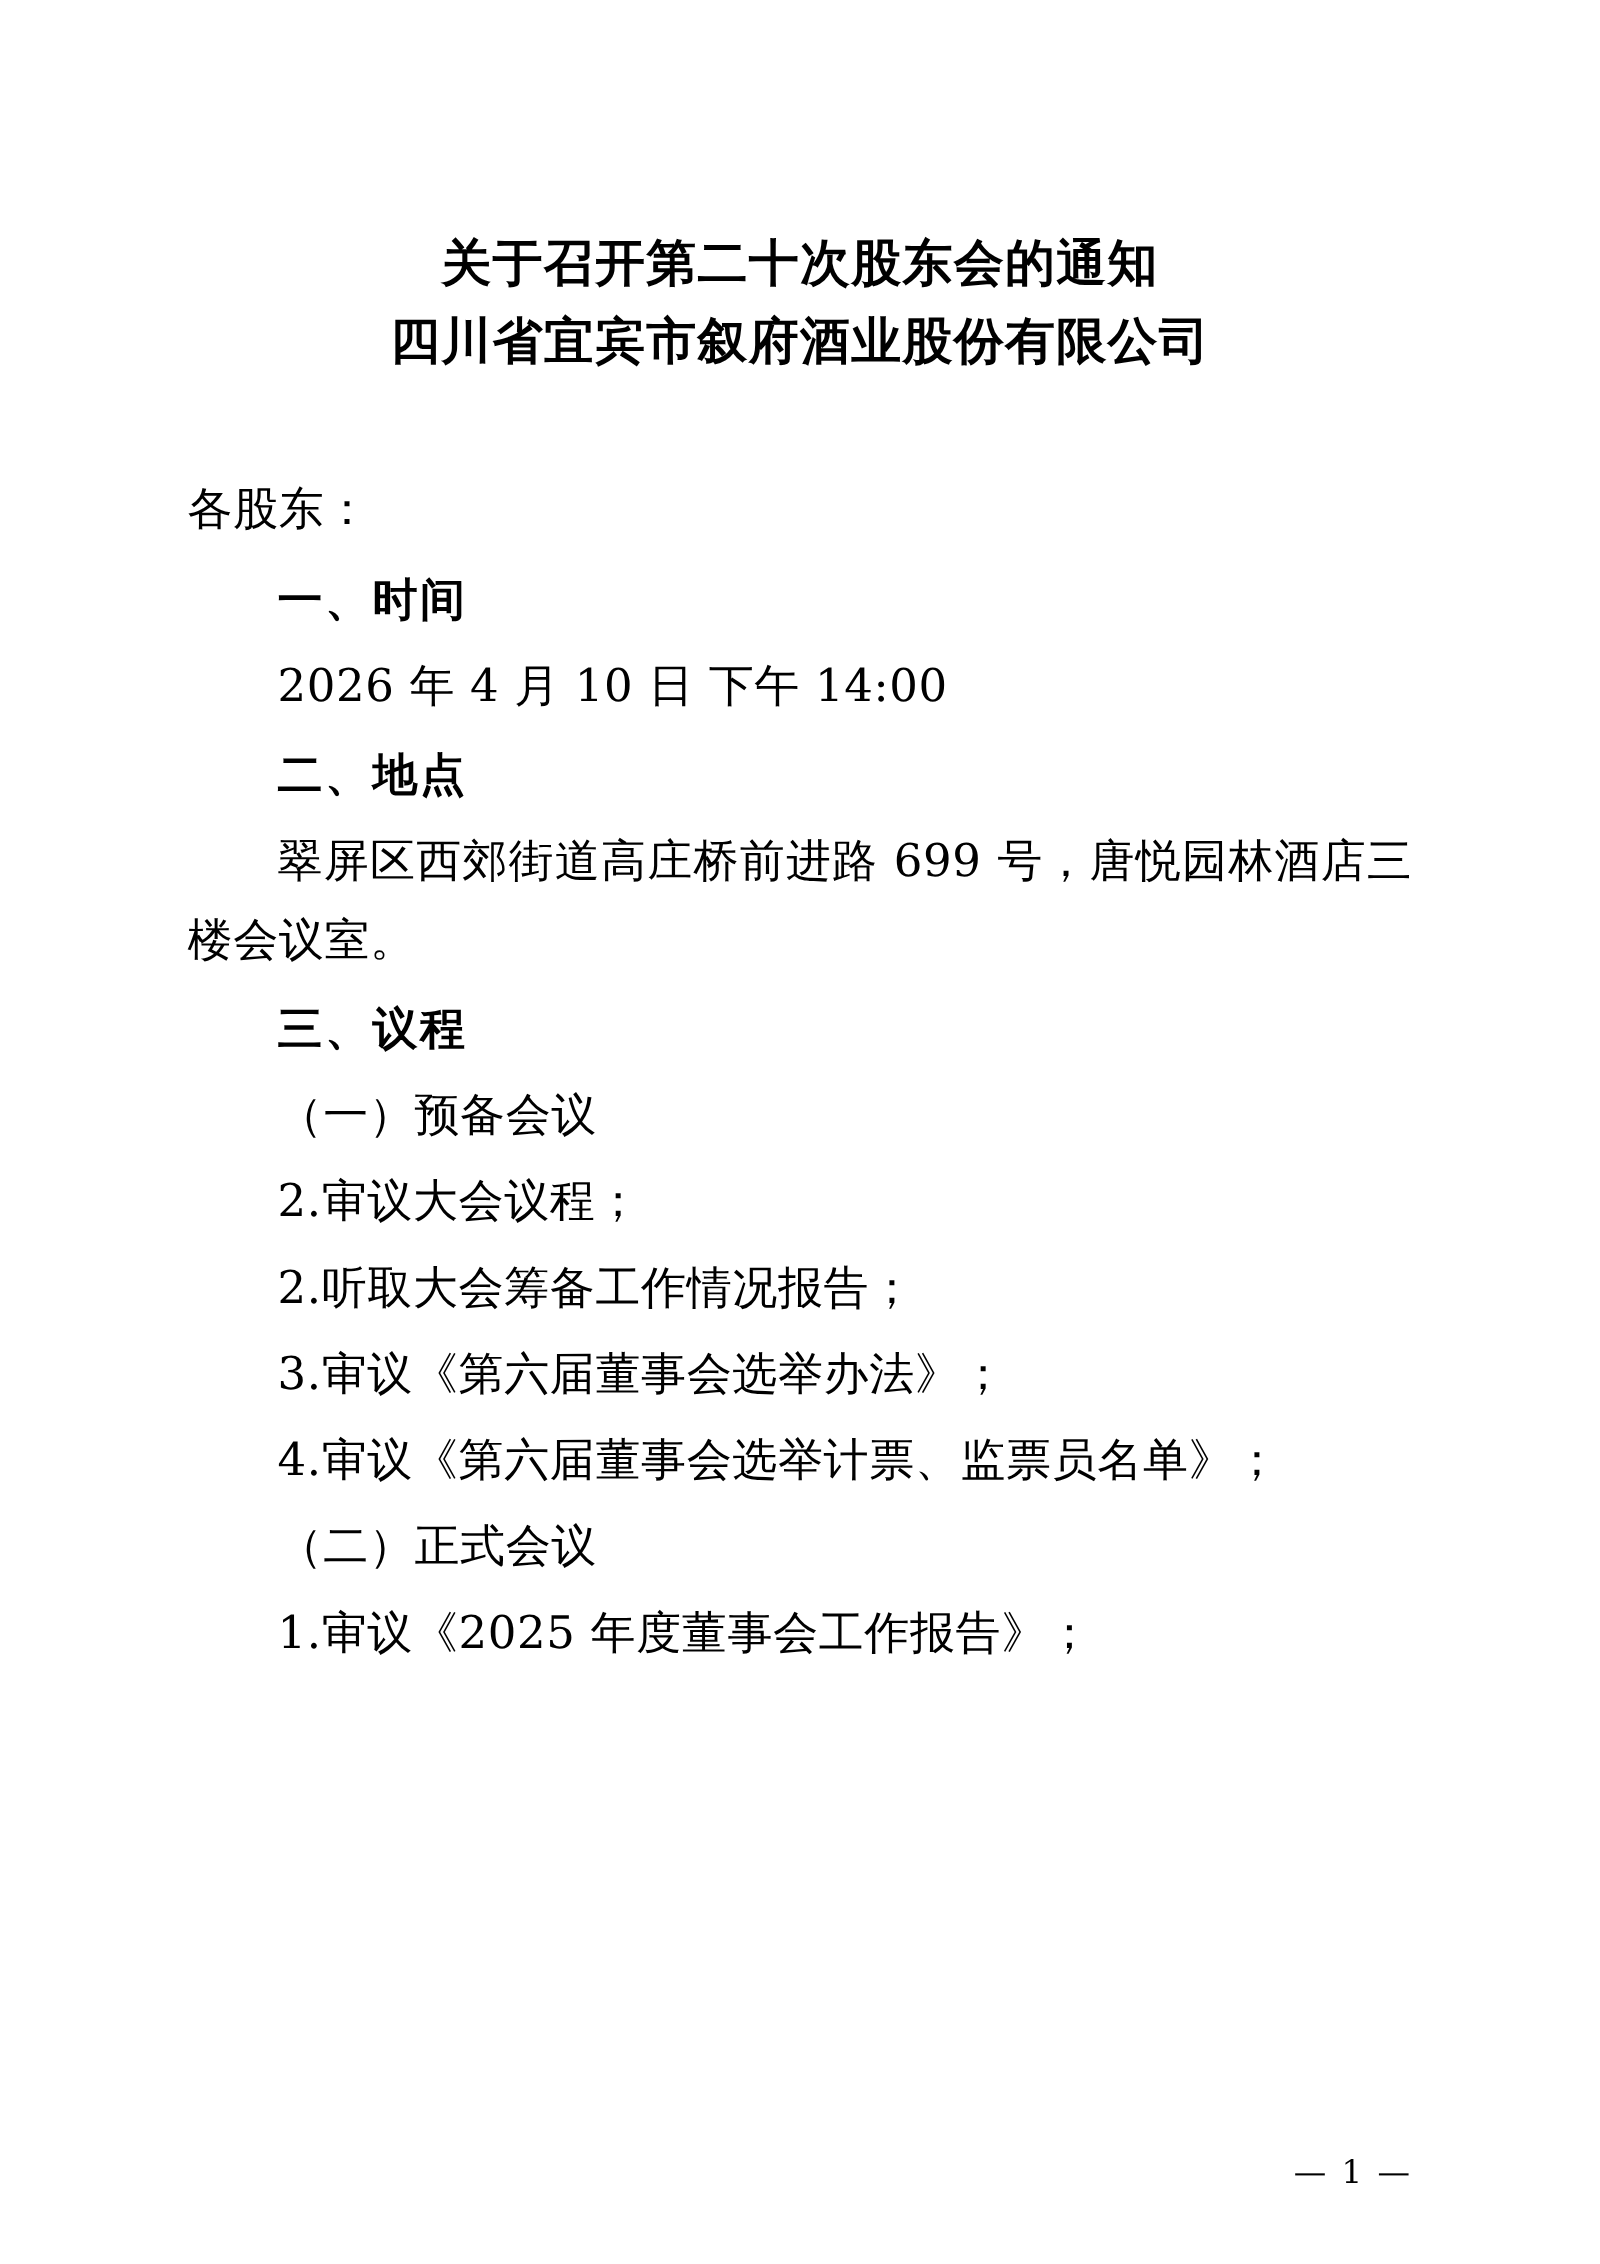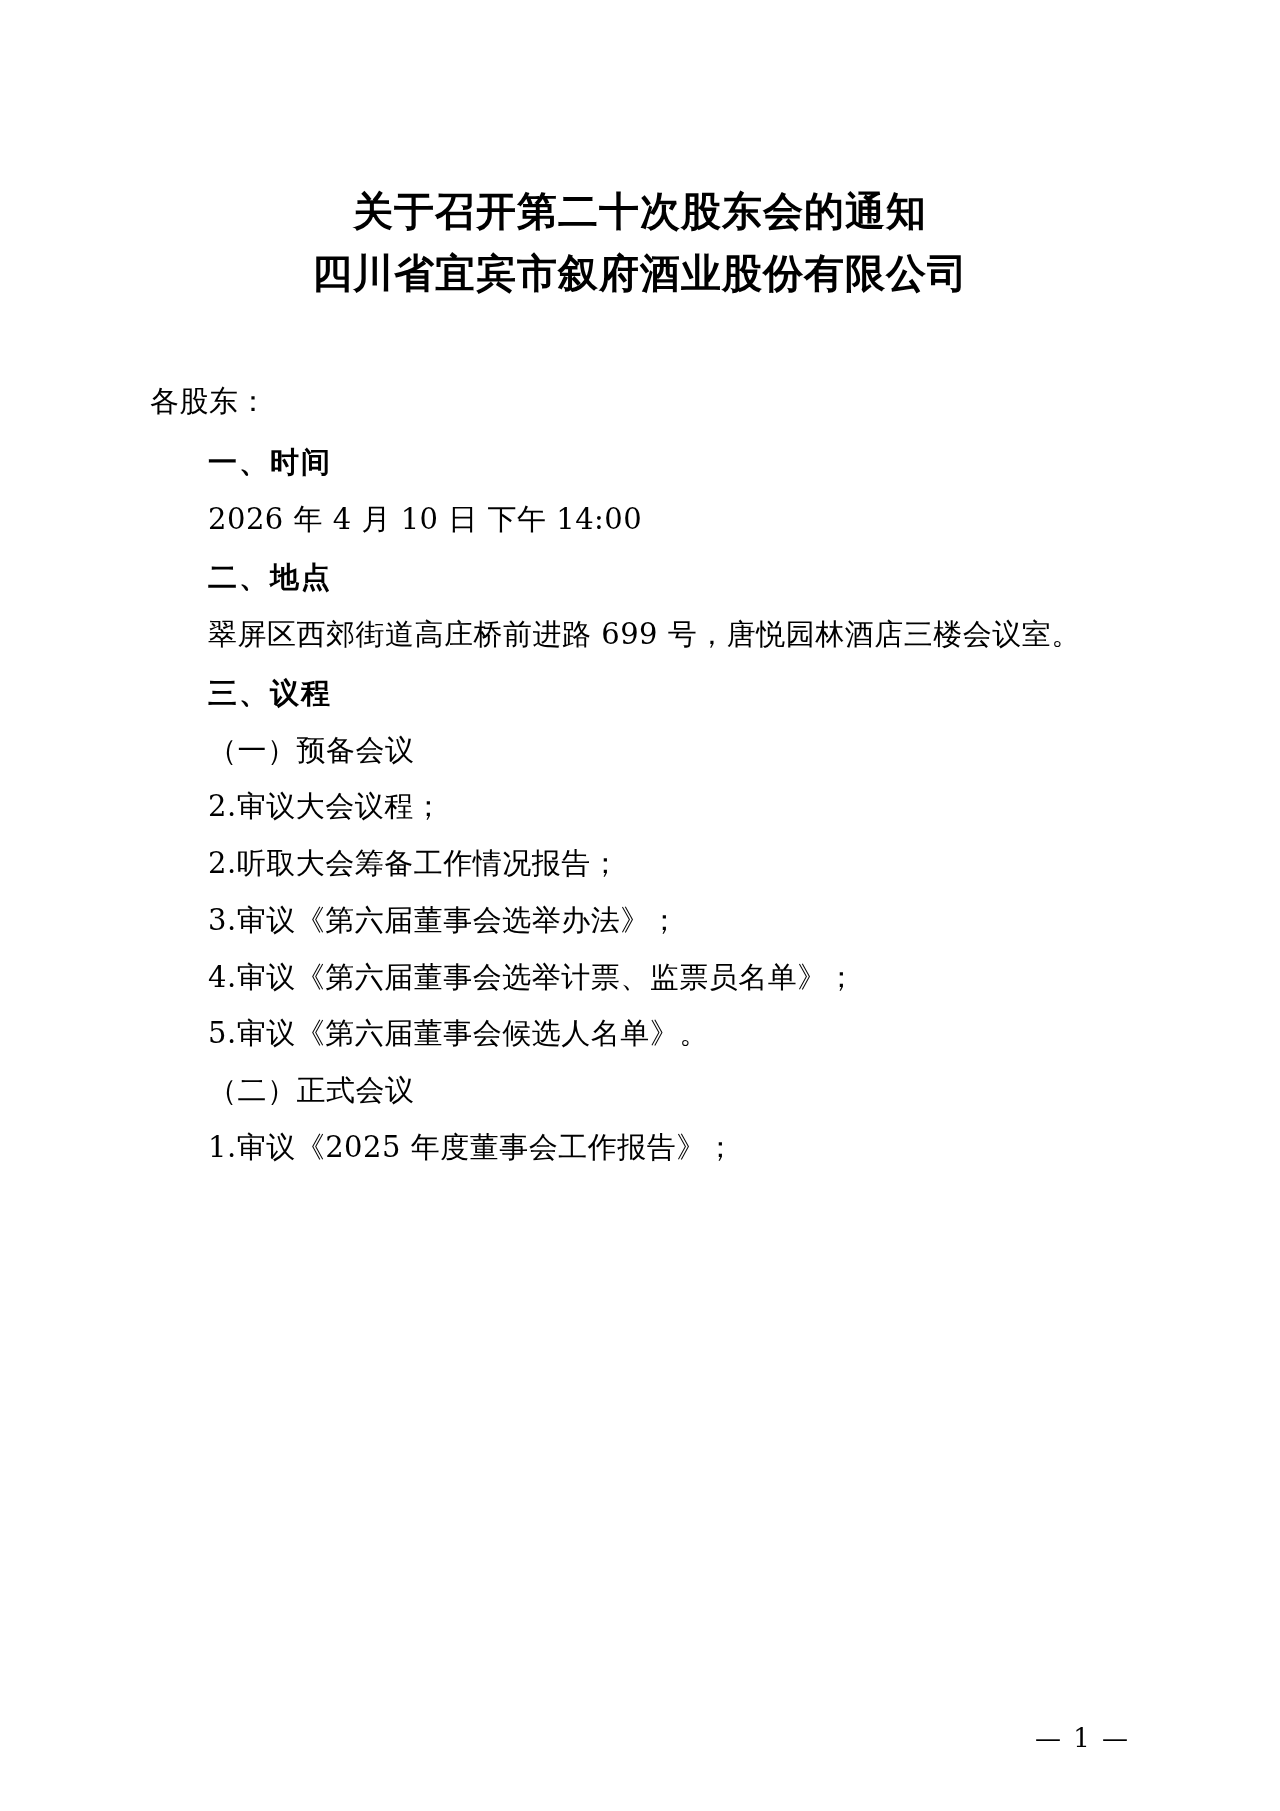--- a/index.html
+++ b/index.html
@@ -33,21 +33,21 @@
   }
   .doc-title .line {
     display: block;
     white-space: nowrap;
   }
   .body-block {
     margin-top: 72px;
   }
   p {
     margin: 0 0 6px 0;
-    font-size: 29px;
+    font-size: 36px;
     line-height: 1.75;
     text-align: justify;
     letter-spacing: 0.5px;
   }
   p.salutation {
     text-indent: 0;
     margin-bottom: 10px;
   }
   p.indent {
     text-indent: 2em;
@@ -92,21 +92,20 @@
     <p class="heading">二、地点</p>
     <p class="indent">翠屏区西郊街道高庄桥前进路 699 号，唐悦园林酒店三楼会议室。</p>
 
     <p class="heading">三、议程</p>
 
     <p class="agenda-item">（一）预备会议</p>
     <p class="agenda-item">2.审议大会议程；</p>
     <p class="agenda-item">2.听取大会筹备工作情况报告；</p>
     <p class="agenda-item">3.审议《第六届董事会选举办法》；</p>
     <p class="agenda-item">4.审议《第六届董事会选举计票、监票员名单》；</p>
-    <p class="agenda-item">5.审议《第六届董事会候选人名单》。</p>
 
     <p class="agenda-item">（二）正式会议</p>
     <p class="agenda-item">1.审议《2025 年度董事会工作报告》；</p>
 
   </div>
 
   <div class="page-number">— 1 —</div>
 
 </div>
 

